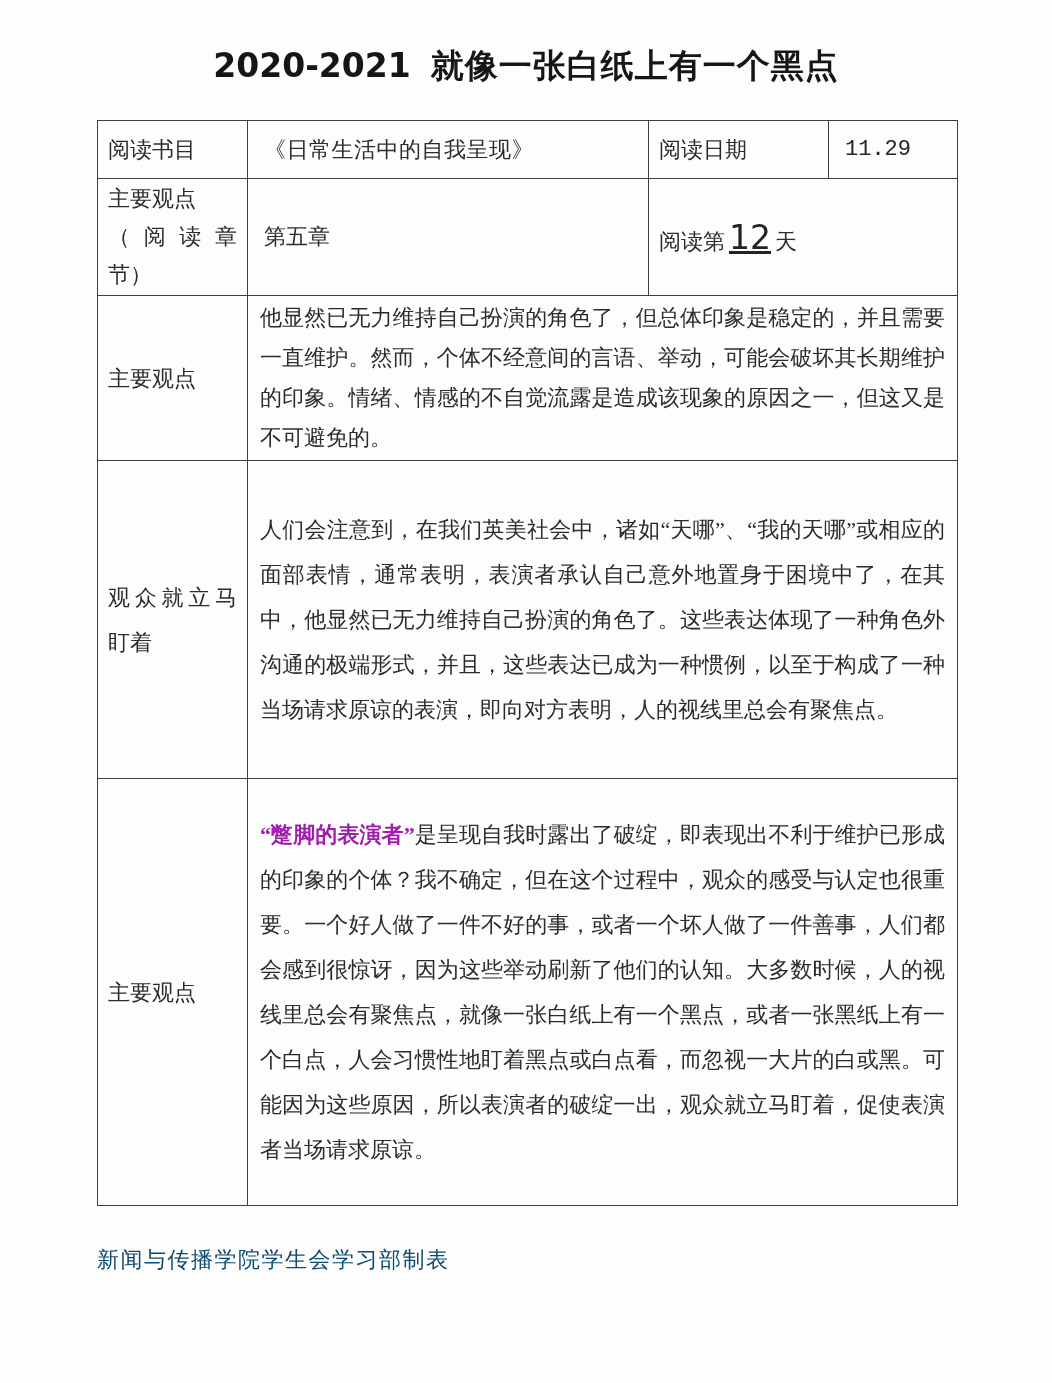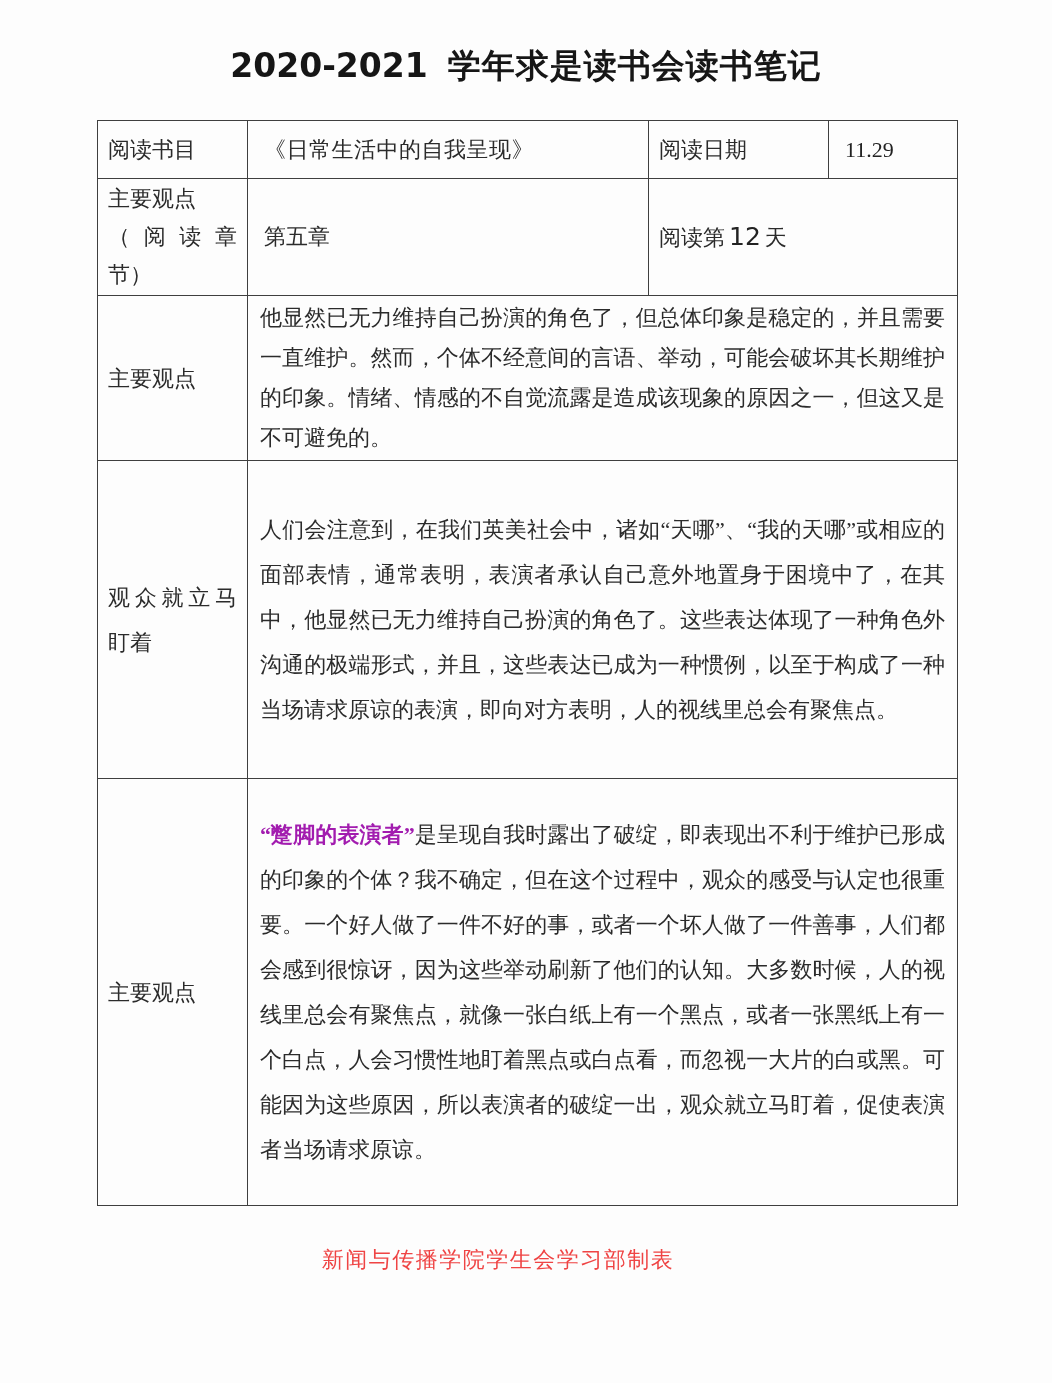--- a/index.html
+++ b/index.html
@@ -52,59 +52,60 @@
     padding: 0 10px;
     text-align: justify;
     text-justify: inter-character;
     line-height: 45px;
   }
   td.label-progress { line-height: 38px; }
   td.label .block { display: block; }
   td.value { padding: 0 16px; }
   td.book-cell { font-size: 23px; letter-spacing: 0.5px; }
   td.date-cell {
-    font-family: Liberation Serif, serif;
+    font-family: Liberation Mono, monospace;
     font-size: 26px;
     color: #222;
   }
   td.day-cell { padding: 0 10px; }
   .digit {
     font-family: "DejaVu Sans", sans-serif;
-    font-size: 25px;
+    font-size: 33px;
     color: #222;
     margin: 0 4px;
+    text-decoration: underline;
   }
   td.text-cell {
     padding: 2px 12px;
     text-align: justify;
     text-justify: inter-character;
     line-height: 45px;
   }
   td.text-r3 { line-height: 40px; }
   td.text-cell b { font-weight: bold; color: #a21caf; }
   .footer {
     position: absolute;
     top: 1245px;
     left: 97px;
     width: 860px;
     box-sizing: border-box;
     padding-right: 58px;
-    text-align: center;
+    text-align: left;
     font-size: 22px;
-    color: #ef4444;
+    color: #0c4a6e;
     letter-spacing: 1.5px;
   }
 </style>
 </head>
 <body>
 
 <div class="page">
 
   <div class="title">
-    <span class="year">2020-2021</span><span>学年求是读书会读书笔记</span>
+    <span class="year">2020-2021</span><span>就像一张白纸上有一个黑点</span>
   </div>
 
   <table class="notes">
     <colgroup>
       <col style="width:150px">
       <col style="width:401px">
       <col style="width:180px">
       <col style="width:129px">
     </colgroup>
     <tbody>

